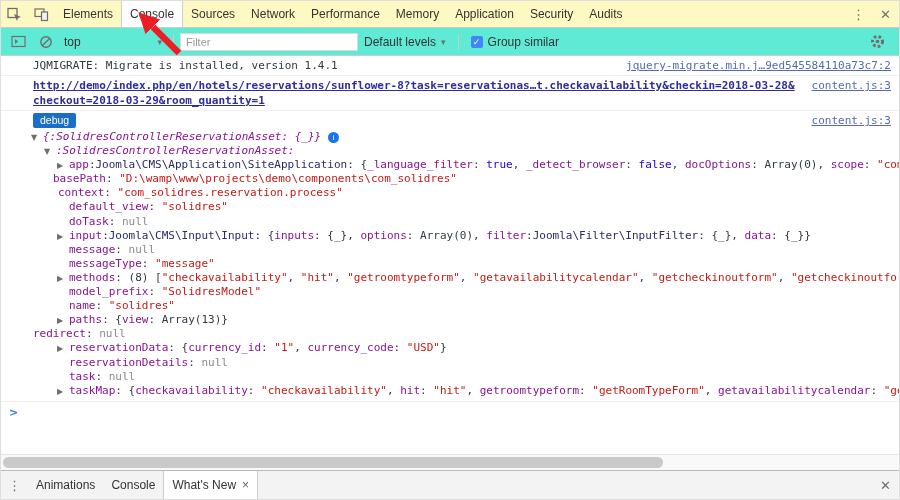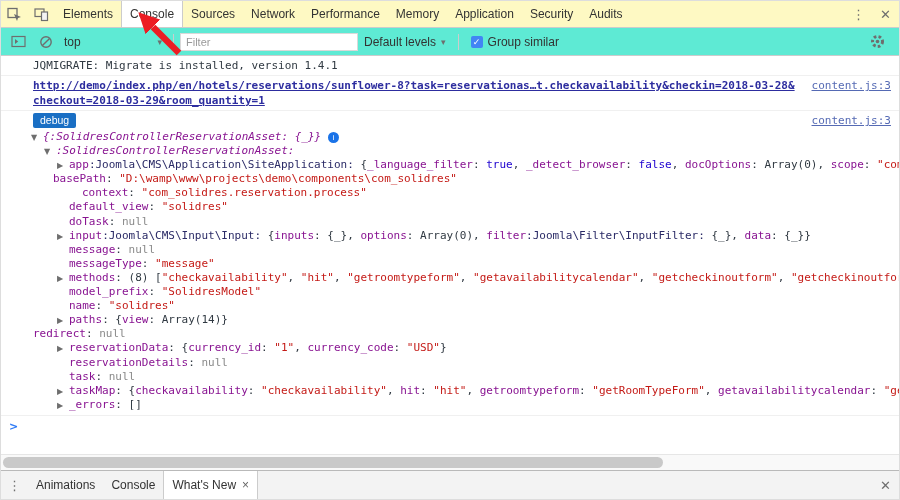--- a/index.html
+++ b/index.html
@@ -124,50 +124,50 @@
       <svg width="15" height="15">
           <circle cx="7.5" cy="7.5" r="5" fill="none" stroke="#6e6e6e" stroke-width="3" stroke-dasharray="2.6 2.2"></circle>
           <circle cx="7.5" cy="7.5" r="1.8" fill="#6e6e6e"></circle>
         </svg>
     </div>
   </div>
 
   <div class="console" id="console-area">
       <div class="msg">
         <span class="msg-text"><span class="tk-p">JQMIGRATE: Migrate is installed, version 1.4.1</span></span>
+        <a class="src-link">jquery-migrate.min.j…9ed545584110a73c7:2</a>
       </div>
       <div class="msg">
         <span class="msg-text"><span class="tk-url">http://demo/index.php/en/hotels/reservations/sunflower-8?task=reservationas…t.checkavailability&amp;checkin=2018-03-28&amp;checkout=2018-03-29&amp;room_quantity=1</span></span>
         <a class="src-link">content.js:3</a>
       </div>
       <div class="dbg">
         <div class="msg nb">
           <span class="msg-text"><span class="badge-debug">debug</span></span>
           <a class="src-link">content.js:3</a>
         </div>
         <div class="tree-row" style="padding-left: 30px;"><span class="arrow">▼</span><span class="tk-ci">{:SolidresControllerReservationAsset: {_}}</span><span class="info-i">i</span></div>
         <div class="tree-row" style="padding-left: 43px;"><span class="arrow">▼</span><span class="tk-ci">:SolidresControllerReservationAsset:</span></div>
         <div class="tree-row" style="padding-left: 56px;"><span class="arrow">▶</span><span class="tk-k">app</span><span class="tk-c">:Joomla\CMS\Application\SiteApplication:</span><span class="tk-p"> {</span><span class="tk-k">_language_filter</span><span class="tk-p">: </span><span class="tk-n">true</span><span class="tk-p">, </span><span class="tk-k">_detect_browser</span><span class="tk-p">: </span><span class="tk-n">false</span><span class="tk-p">, </span><span class="tk-k">docOptions</span><span class="tk-p">: Array(0), </span><span class="tk-k">scope</span><span class="tk-p">: </span><span class="tk-s">"com_solidres"</span></div>
         <div class="tree-row" style="padding-left: 52px;"><span class="tk-k">basePath</span><span class="tk-p">: </span><span class="tk-s">"D:\wamp\www\projects\demo\components\com_solidres"</span></div>
-        <div class="tree-row" style="padding-left: 81px;"><span class="tk-k">context</span><span class="tk-p">: </span><span class="tk-s">"com_solidres.reservation.process"</span></div>
+        <div class="tree-row" style="padding-left: 57px;"><span class="tk-k">context</span><span class="tk-p">: </span><span class="tk-s">"com_solidres.reservation.process"</span></div>
         <div class="tree-row" style="padding-left: 68px;"><span class="tk-k">default_view</span><span class="tk-p">: </span><span class="tk-s">"solidres"</span></div>
         <div class="tree-row" style="padding-left: 68px;"><span class="tk-k">doTask</span><span class="tk-p">: </span><span class="tk-u">null</span></div>
         <div class="tree-row" style="padding-left: 56px;"><span class="arrow">▶</span><span class="tk-k">input</span><span class="tk-c">:Joomla\CMS\Input\Input:</span><span class="tk-p"> {</span><span class="tk-k">inputs</span><span class="tk-p">: {_}, </span><span class="tk-k">options</span><span class="tk-p">: Array(0), </span><span class="tk-k">filter</span><span class="tk-c">:Joomla\Filter\InputFilter:</span><span class="tk-p"> {_}, </span><span class="tk-k">data</span><span class="tk-p">: {_}}</span></div>
         <div class="tree-row" style="padding-left: 68px;"><span class="tk-k">message</span><span class="tk-p">: </span><span class="tk-u">null</span></div>
         <div class="tree-row" style="padding-left: 68px;"><span class="tk-k">messageType</span><span class="tk-p">: </span><span class="tk-s">"message"</span></div>
         <div class="tree-row" style="padding-left: 56px;"><span class="arrow">▶</span><span class="tk-k">methods</span><span class="tk-p">: (8) [</span><span class="tk-s">"checkavailability"</span><span class="tk-p">, </span><span class="tk-s">"hit"</span><span class="tk-p">, </span><span class="tk-s">"getroomtypeform"</span><span class="tk-p">, </span><span class="tk-s">"getavailabilitycalendar"</span><span class="tk-p">, </span><span class="tk-s">"getcheckinoutform"</span><span class="tk-p">, </span><span class="tk-s">"getcheckinoutformchangedates"</span></div>
         <div class="tree-row" style="padding-left: 68px;"><span class="tk-k">model_prefix</span><span class="tk-p">: </span><span class="tk-s">"SolidresModel"</span></div>
         <div class="tree-row" style="padding-left: 68px;"><span class="tk-k">name</span><span class="tk-p">: </span><span class="tk-s">"solidres"</span></div>
-        <div class="tree-row" style="padding-left: 56px;"><span class="arrow">▶</span><span class="tk-k">paths</span><span class="tk-p">: {</span><span class="tk-k">view</span><span class="tk-p">: Array(14)}</span></div>
+        <div class="tree-row" style="padding-left: 56px;"><span class="arrow">▶</span><span class="tk-k">paths</span><span class="tk-p">: {</span><span class="tk-k">view</span><span class="tk-p">: Array(13)}</span></div>
         <div class="tree-row" style="padding-left: 32px;"><span class="tk-k">redirect</span><span class="tk-p">: </span><span class="tk-u">null</span></div>
         <div class="tree-row" style="padding-left: 56px;"><span class="arrow">▶</span><span class="tk-k">reservationData</span><span class="tk-p">: {</span><span class="tk-k">currency_id</span><span class="tk-p">: </span><span class="tk-s">"1"</span><span class="tk-p">, </span><span class="tk-k">currency_code</span><span class="tk-p">: </span><span class="tk-s">"USD"</span><span class="tk-p">}</span></div>
         <div class="tree-row" style="padding-left: 68px;"><span class="tk-k">reservationDetails</span><span class="tk-p">: </span><span class="tk-u">null</span></div>
         <div class="tree-row" style="padding-left: 68px;"><span class="tk-k">task</span><span class="tk-p">: </span><span class="tk-u">null</span></div>
         <div class="tree-row" style="padding-left: 56px;"><span class="arrow">▶</span><span class="tk-k">taskMap</span><span class="tk-p">: {</span><span class="tk-k">checkavailability</span><span class="tk-p">: </span><span class="tk-s">"checkavailability"</span><span class="tk-p">, </span><span class="tk-k">hit</span><span class="tk-p">: </span><span class="tk-s">"hit"</span><span class="tk-p">, </span><span class="tk-k">getroomtypeform</span><span class="tk-p">: </span><span class="tk-s">"getRoomTypeForm"</span><span class="tk-p">, </span><span class="tk-k">getavailabilitycalendar</span><span class="tk-p">: </span><span class="tk-s">"getAvailabilityCa</span></div>
-        <div class="tree-row" style="padding-left: 56px;"><span class="arrow">▶</span><span class="tk-k">_errors</span><span class="tk-p">: []</span></div>
       </div>
       <div class="prompt">
         <span class="chev">&gt;</span>
       </div>
     </div>
 
   <div class="hscroll">
     <div class="hthumb"></div>
   </div>
 

